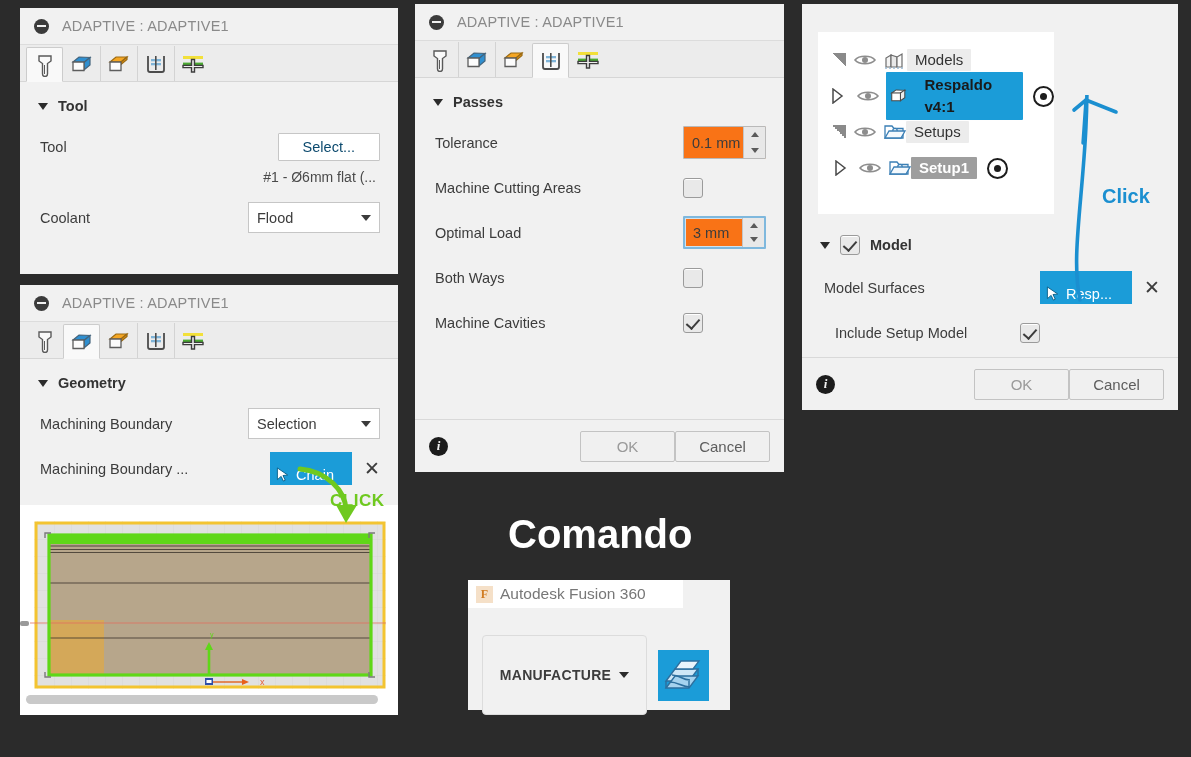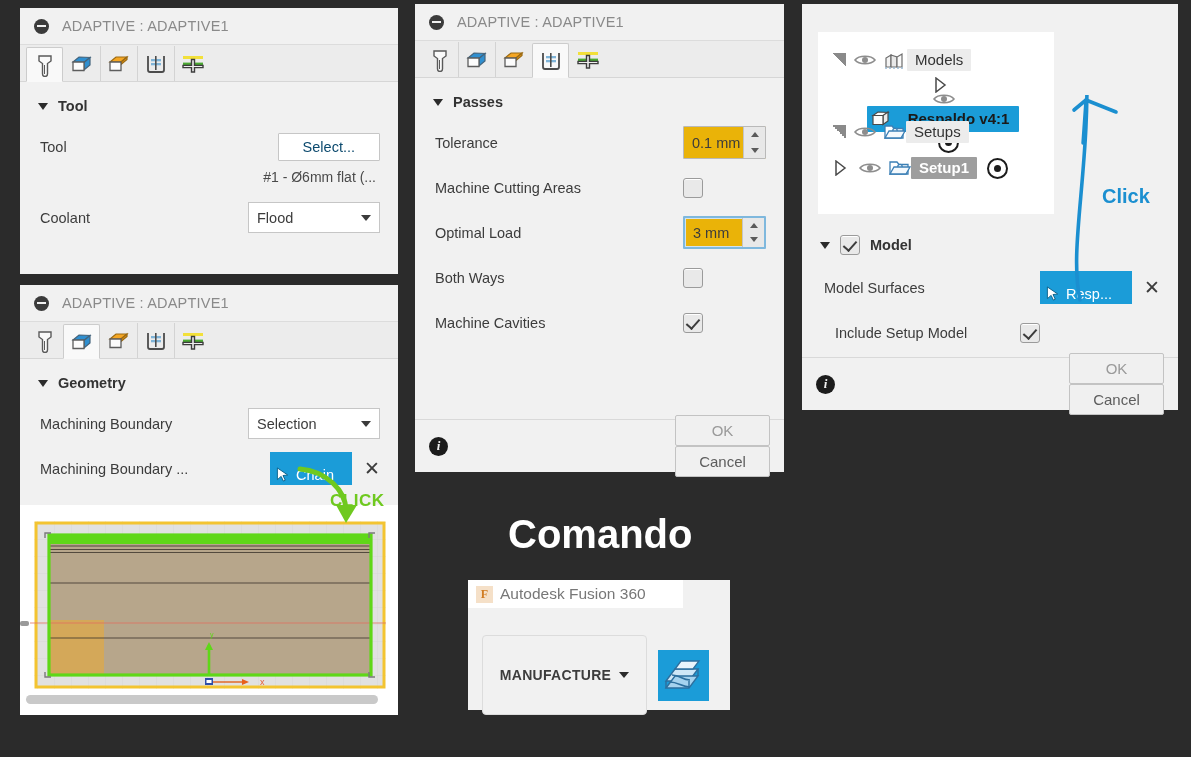--- a/index.html
+++ b/index.html
@@ -108,21 +108,21 @@
   }
   .combo .cb-val{flex:1;}
   .combo .cb-arrow{
     width:0;height:0;
     border-left:5px solid transparent;
     border-right:5px solid transparent;
     border-top:6px solid #3b3b3b;
   }
   .spin{
     display:flex;height:33px;width:83px;
-    border:1px solid #b9b9b9;background:#eab308;
+    border:1px solid #b9b9b9;background:#f97316;
     box-sizing:border-box;border-radius:1px;
   }
   .spin.focused{
     border:2px solid #7fb8dd;
     box-shadow:0 0 0 1px #cfe3f0 inset;
   }
   .spin .sv{
     flex:1;display:flex;align-items:center;
     padding-left:8px;font-size:14.5px;color:#3c3c3c;
   }
@@ -180,21 +180,21 @@
     display:flex;align-items:center;
     padding:0 14px;box-sizing:border-box;
   }
   .info-ico{
     width:19px;height:19px;border-radius:50%;
     background:#1c1c1c;color:#f1f1f1;
     font-size:13px;font-weight:bold;font-style:italic;
     display:flex;align-items:center;justify-content:center;
     font-family:"Liberation Serif", serif;
   }
-  .foot-btns{margin-left:auto;display:flex;flex-direction:column;}
+  .foot-btns{margin-left:auto;display:flex;}
   .fbtn{
     width:93px;height:29px;
     border:1px solid #c3c3c3;background:#f0f0f0;
     border-radius:2px;
     font-size:15px;color:#9a9a9a;
     display:flex;align-items:center;justify-content:center;
   }
   .fbtn.cancel{color:#5d5d5d;}
 
   
@@ -599,21 +599,21 @@
         </svg>
       <svg width="24" height="18" viewBox="0 0 24 18">
           <path d="M3 16V7l5-3v12z" fill="#f4f4f4" stroke="#6d6d6d" stroke-width="1.2"></path>
           <path d="M8 16V4l6 2v10z" fill="#e8e8e8" stroke="#6d6d6d" stroke-width="1.2"></path>
           <path d="M14 16V6l5-3v13z" fill="#fafafa" stroke="#6d6d6d" stroke-width="1.2"></path>
           <path d="M2 17h20" stroke="#9bb8d0" stroke-width="1.6" stroke-dasharray="2 2"></path>
         </svg>
       <span class="tname grey">Models</span>
     </div>
 
-    <div class="trow" style="padding-left:14px;flex-direction:column;">
+    <div class="trow" style="padding-left:14px;">
       <span class="tri-open" style="width:0;height:0;border-left:10px solid transparent;border-top:7px solid transparent;border-bottom:7px solid transparent;position:relative;">
         <svg width="13" height="16" viewBox="0 0 13 16" style="position:absolute;left:-11px;top:-8px;">
             <path d="M2 1l9 7-9 7z" fill="none" stroke="#4a4a4a" stroke-width="1.5"></path>
           </svg>
       </span>
       <svg class="eye" viewBox="0 0 22 14" style="margin-left:8px;">
           <path d="M1 7c4-5 16-5 20 0-4 5-16 5-20 0z" fill="none" stroke="#8d8d8d" stroke-width="1.6"></path>
           <circle cx="11" cy="7" r="3" fill="#8d8d8d"></circle>
         </svg>
       <span class="tname blue" style="display:flex;align-items:center;padding:2px 10px 2px 4px;">

